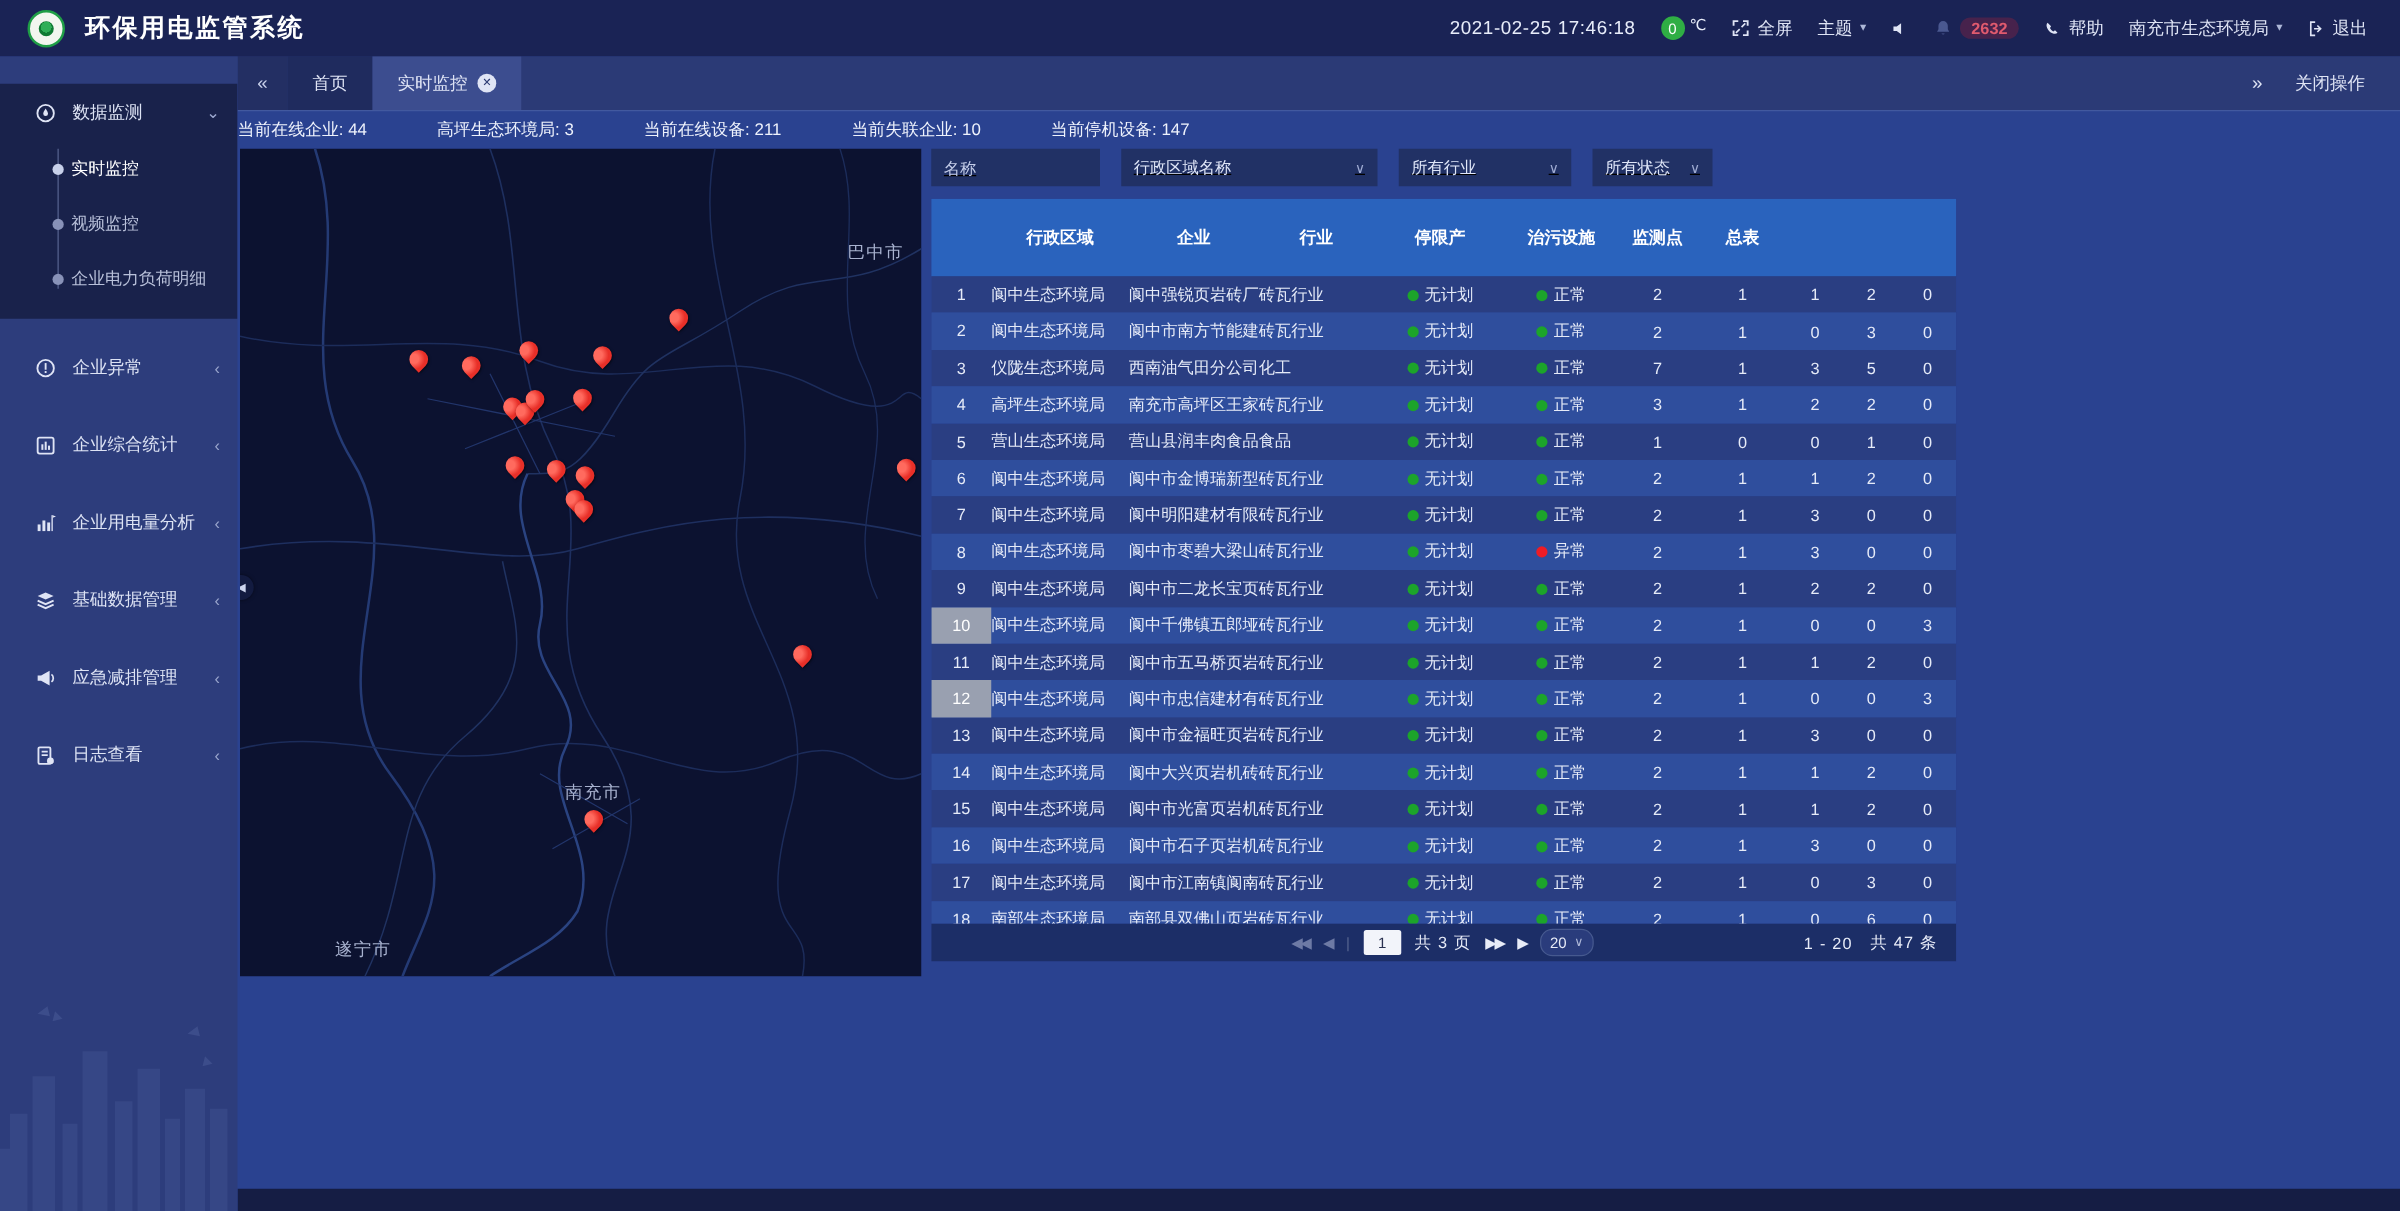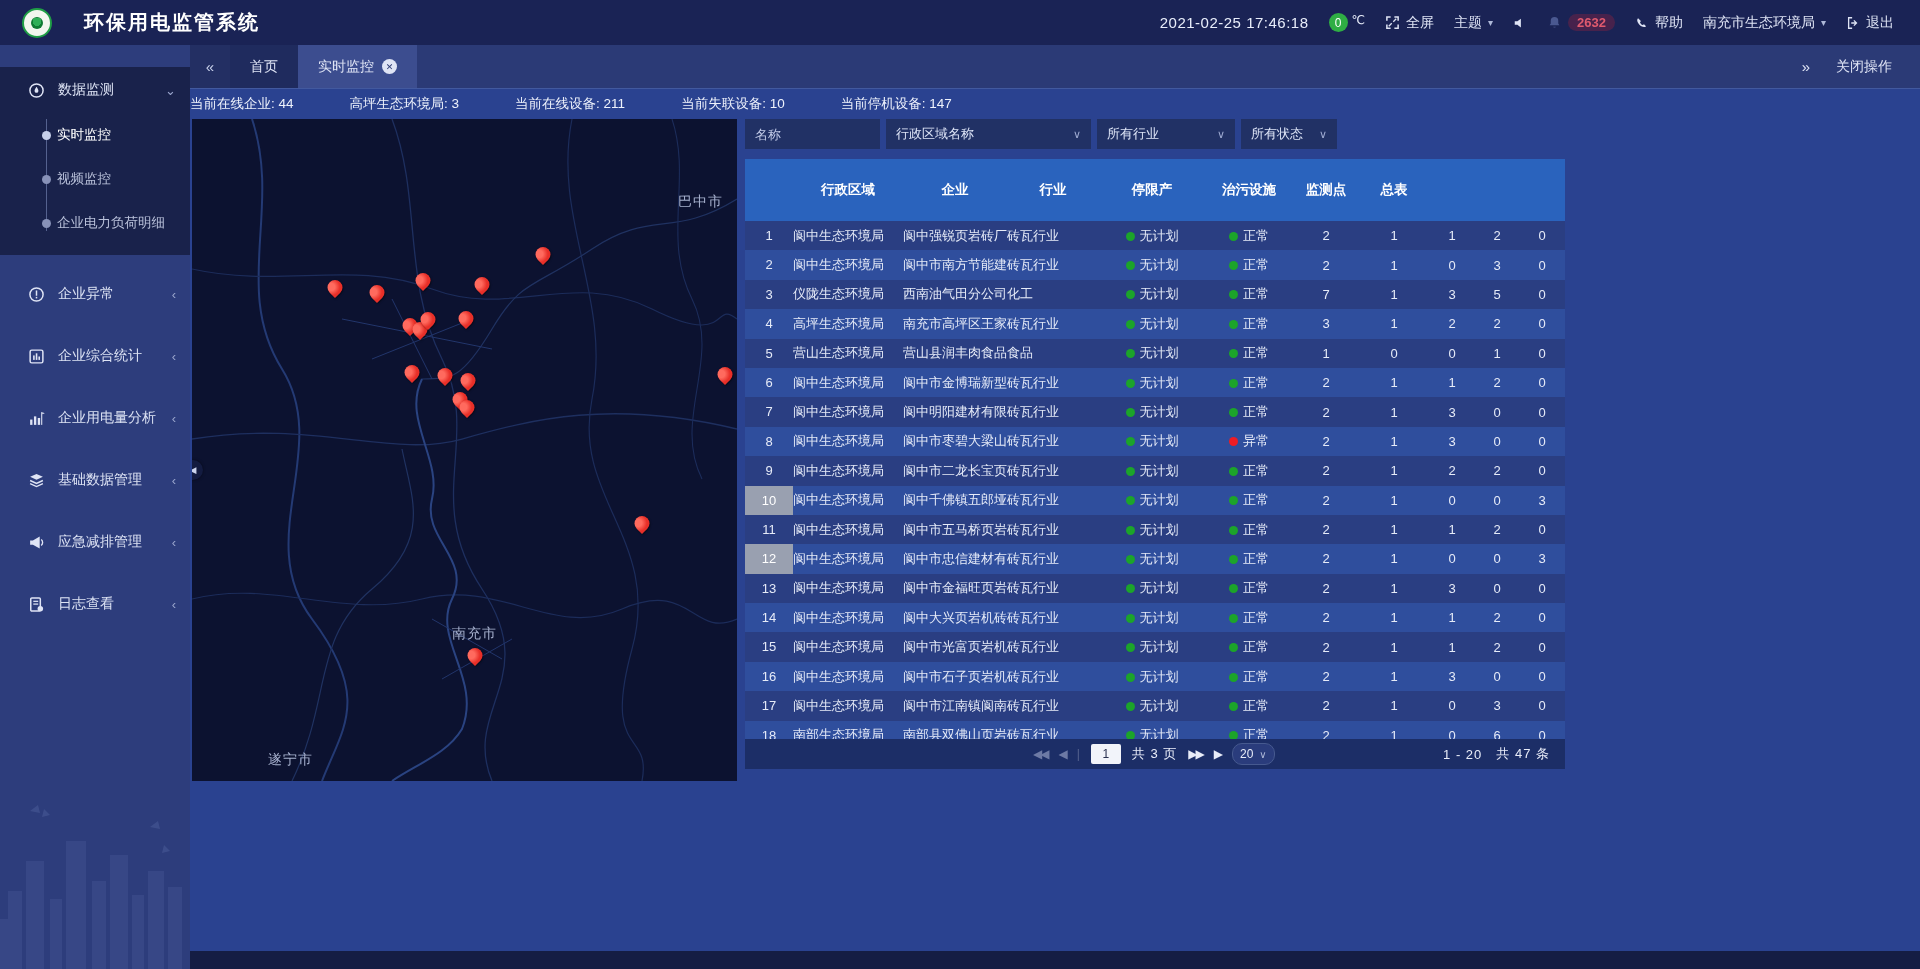--- a/index.html
+++ b/index.html
@@ -7,21 +7,21 @@
     font-family:"Liberation Sans","DejaVu Sans",sans-serif; }
   .app { position:relative; width:1920px; height:969px; background:#2a4290; }
 
   
   .topbar { position:absolute; left:0; top:0; width:1920px; height:45px; background:#1a2355;
     display:flex; align-items:center; color:#dfe4f5; z-index:30; }
   .logo { width:30px; height:30px; border-radius:50%; background:#f2f6ef; margin-left:22px;
     border:2px solid #1f9e46; position:relative; flex:none; }
   .logo::before { content:""; position:absolute; left:7px; top:7px; width:12px; height:12px;
     border-radius:50%; background:radial-gradient(circle at 50% 40%, #2fae57 0 45%, #0f7a33 46% 100%); }
-  .app-title { font-size:20px; font-weight:bold; color:#ffffff; margin-left:32px; letter-spacing:2px; }
+  .app-title { font-size:20px; font-weight:bold; color:#ffffff; margin-left:16px; letter-spacing:2px; }
   .top-right { margin-left:auto; display:flex; align-items:center; gap:20px; padding-right:26px; font-size:14px; }
   .datetime { font-size:15px; color:#e8edfa; letter-spacing:.5px; }
   .temp { display:flex; align-items:flex-start; gap:4px; }
   .temp-badge { width:19px; height:19px; border-radius:50%; background:#2fae44; color:#fff;
     font-size:12px; display:flex; align-items:center; justify-content:center; }
   .temp-unit { font-size:12px; color:#e8edfa; }
   .top-item { display:flex; align-items:center; gap:6px; cursor:default; color:#dfe4f5; }
   .caret { font-size:10px; color:#aeb8d8; }
   .badge-pill { background:rgba(110,35,70,.55); color:#e05a6e; font-size:13px; font-weight:bold;
     padding:1px 9px; border-radius:9px; }
@@ -68,21 +68,21 @@
   .map-label { position:absolute; color:#a8b2cf; font-size:14px; letter-spacing:1px; }
   .pin { position:absolute; width:15px; height:15px; transform:translate(-50%,-100%); z-index:5; }
   .pin::before { content:""; display:block; width:15px; height:15px; background:radial-gradient(circle at 35% 30%, #ff6a5e 0 25%, #e82f28 60% 100%);
     border-radius:50% 50% 50% 0; transform:rotate(-45deg); box-shadow:0 1px 2px rgba(0,0,0,.6); }
   .collapse-handle { position:absolute; left:-9px; top:341px; width:20px; height:20px; border-radius:50%;
     background:#131b40; color:#cdd5ee; font-size:9px; display:flex; align-items:center; justify-content:center;
     z-index:8; cursor:pointer; box-shadow:0 0 3px rgba(0,0,0,.5); }
 
   
   .panel { position:absolute; left:555px; top:30px; width:820px; height:662px; display:flex; flex-direction:column; }
-  .filters { display:flex; gap:6px; height:30px; flex:none; }
+  .filters { display:flex; gap:17px; height:30px; flex:none;text-decoration:underline; }
   .f-input { width:135px; height:30px; background:#213165; border:none; color:#dfe6f8; font-size:13px;
     padding:0 10px; outline:none; font-family:inherit; }
   .f-input::placeholder { color:#c3cce8; }
   .f-select { height:30px; background:#213165; color:#dfe6f8; font-size:13px; display:flex; align-items:center;
     padding:0 10px; cursor:pointer; }
   .f-select .sel-caret { margin-left:auto; color:#9fabd2; font-size:11px; padding-left:12px; }
   .f-region { width:205px; } .f-industry { width:138px; } .f-status { width:96px; }
 
   .table { margin-top:10px; flex:1; display:flex; flex-direction:column; overflow:hidden; }
   .tgrid { display:grid; grid-template-columns:48px 110px 104px 92px 106px 88px 66px 70px 46px 44px 46px; }
@@ -313,21 +313,21 @@
       <span style="font-size:15px;">»</span>
       <span>关闭操作</span>
     </div>
   </div>
 
   <div class="content">
     <div class="statsbar" id="stats-bar">
         <span><span>当前在线企业: </span><span>44</span></span>
         <span><span>高坪生态环境局: </span><span>3</span></span>
         <span><span>当前在线设备: </span><span>211</span></span>
-        <span><span>当前失联设备: </span><span>10</span></span>
+        <span><span>当前失联企业: </span><span>10</span></span>
         <span><span>当前停机设备: </span><span>147</span></span>
       </div>
 
     <div class="map" id="map-panel">
       <svg width="545" height="662" viewBox="0 0 545 662" style="position:absolute;left:0;top:0;">
         <g fill="none">
           <path d="M60 0 C 90 90, 40 170, 90 250 S 60 420, 120 500 S 150 610, 130 662" stroke="#243a74" stroke-width="2"></path>
           <path d="M0 320 C 120 300, 200 340, 270 320 S 420 280, 545 310" stroke="#1e2f5f" stroke-width="1.3"></path>
           <path d="M200 0 C 230 80, 210 160, 250 240 S 230 380, 290 470 S 270 590, 300 662" stroke="#1e2f5f" stroke-width="1.3"></path>
           <path d="M380 0 C 360 100, 420 180, 400 280 S 470 420, 440 530 S 460 610, 450 662" stroke="#1c2c5a" stroke-width="1.2"></path>

